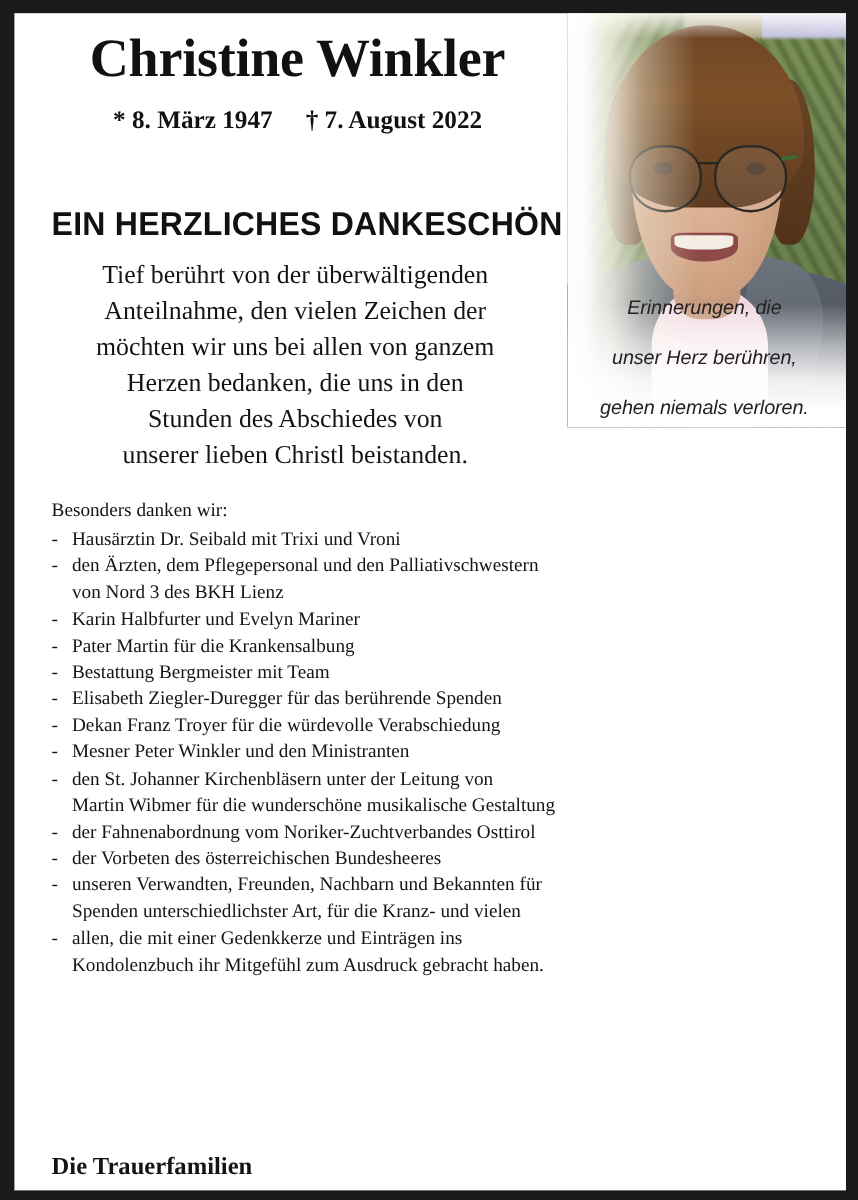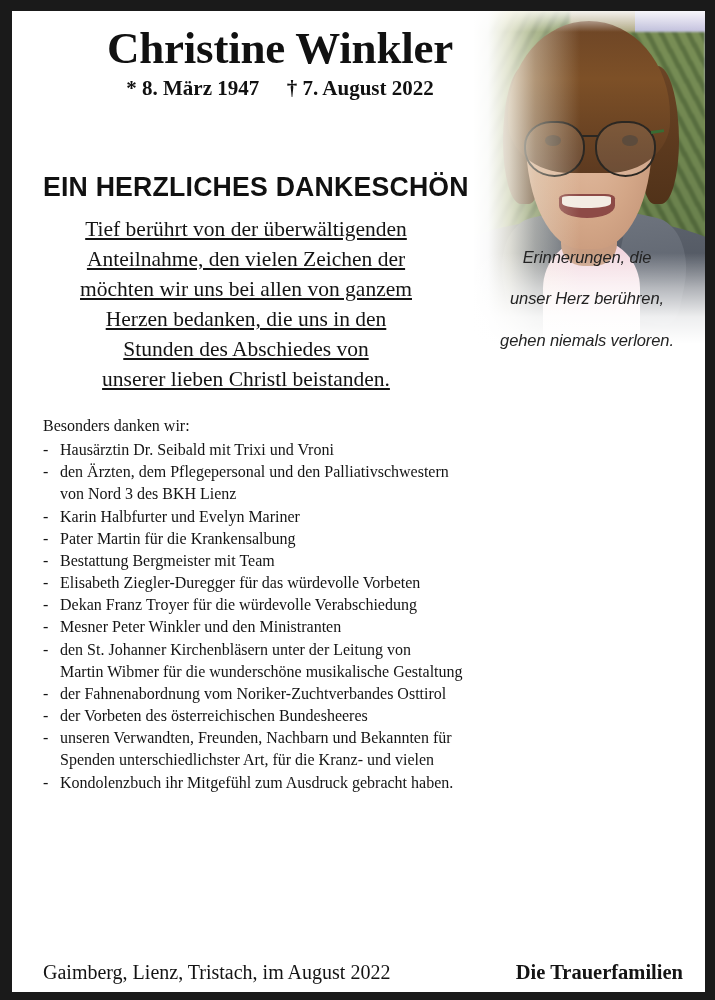--- a/index.html
+++ b/index.html
@@ -265,21 +265,20 @@
   }
   .photo-caption div { white-space: nowrap; margin-top: 20px; }
 
   
   .head-block {
     position: absolute;
     left: 0;
     top: 14px;
     width: 472px;
     text-align: center;
-    padding-left: 32px;
   }
   .deceased-name {
     font-family: "Liberation Serif", serif;
     font-weight: bold;
     font-size: 45px;
     line-height: 1.04;
     color: #111111;
     letter-spacing: -0.2px;
   }
   .maiden-name {
@@ -288,21 +287,21 @@
     font-size: 21px;
     line-height: 1.25;
     margin-top: 6px;
     color: #111111;
   }
   .life-dates {
     font-family: "Liberation Serif", serif;
     font-weight: bold;
     font-size: 21px;
     line-height: 1.25;
-    margin-top: 3px;
+    margin-top: 15px;
     color: #111111;
   }
   .life-dates .gap { display: inline-block; width: 17px; }
 
   .thanks-heading {
     position: absolute;
     left: 31px;
     top: 160px;
     font-family: "Liberation Sans", sans-serif;
     font-weight: bold;
@@ -318,21 +317,21 @@
     position: absolute;
     left: 0;
     top: 203px;
     width: 468px;
     text-align: center;
     font-family: "Liberation Serif", serif;
     font-size: 21.5px;
     line-height: 1.40;
     color: #141414;
   }
-  .intro div { white-space: nowrap; text-decoration: underline; }
+  .intro div { white-space: nowrap; }
 
   
   .list-block {
     position: absolute;
     left: 31px;
     top: 404px;
     right: 22px;
     font-family: "Liberation Serif", serif;
     font-size: 16px;
     line-height: 1.385;
@@ -468,21 +467,21 @@
           <div class="item">
             <span class="dash">-</span>
             <span class="ln">Pater Martin für die Krankensalbung</span>
           </div>
           <div class="item">
             <span class="dash">-</span>
             <span class="ln">Bestattung Bergmeister mit Team</span>
           </div>
           <div class="item">
             <span class="dash">-</span>
-            <span class="ln">Elisabeth Ziegler-Duregger für das würdevolle Vorbeten</span>
+            <span class="ln">Elisabeth Ziegler-Duregger für das berührende Spenden</span>
           </div>
           <div class="item">
             <span class="dash">-</span>
             <span class="ln">Dekan Franz Troyer für die würdevolle Verabschiedung</span>
           </div>
           <div class="item">
             <span class="dash">-</span>
             <span class="ln">Mesner Peter Winkler und den Ministranten</span>
           </div>
           <div class="item">
@@ -498,25 +497,25 @@
             <span class="dash">-</span>
             <span class="ln">der Vorbeten des österreichischen Bundesheeres</span>
           </div>
           <div class="item">
             <span class="dash">-</span>
             <span class="ln">unseren Verwandten, Freunden, Nachbarn und Bekannten für</span>
             <span class="ln">Spenden unterschiedlichster Art, für die Kranz- und vielen</span>
           </div>
           <div class="item">
             <span class="dash">-</span>
+            <span class="ln">allen, die mit einer Gedenkkerze und Einträgen ins</span>
             <span class="ln">Kondolenzbuch ihr Mitgefühl zum Ausdruck gebracht haben.</span>
           </div>
         </div>
     </div>
 
     <div class="footer">
-      <div class="place">Gaimberg, Lienz, Tristach, im August 2022</div>
       <div class="family">Die Trauerfamilien</div>
     </div>
 
     <div class="ref-code">198004</div>
   </div>
 </div>
 
 </body></html>

